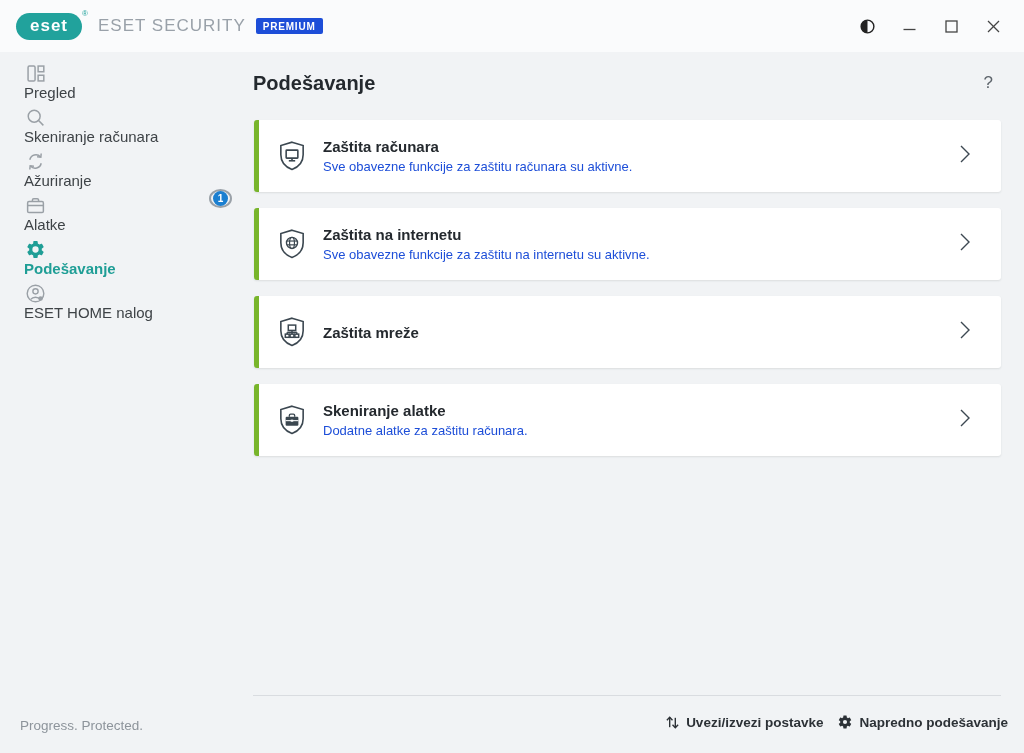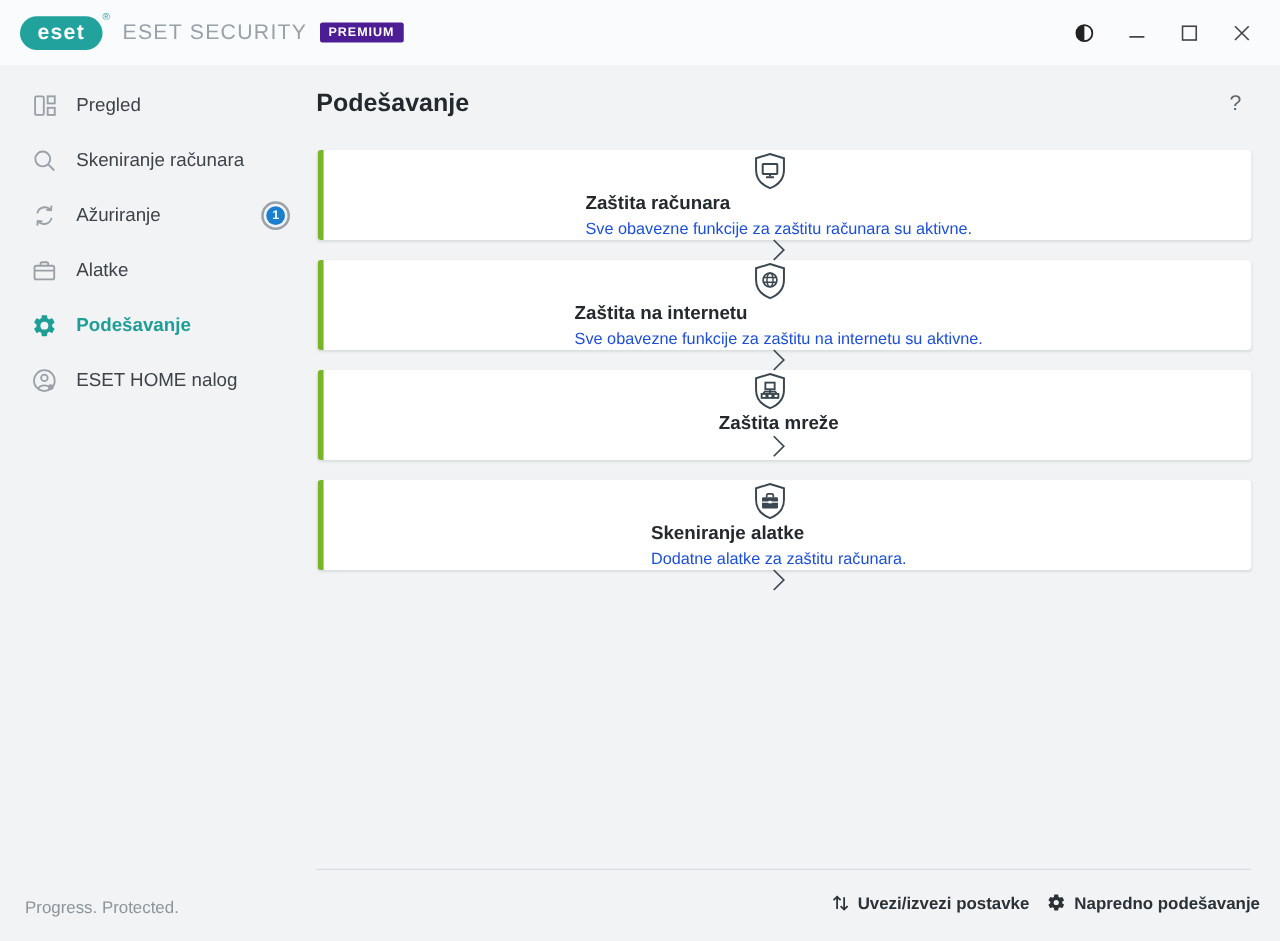--- a/index.html
+++ b/index.html
@@ -26,39 +26,39 @@
     text-transform:lowercase; position:relative;
   }
   .reg-mark {
     position:absolute; top:-4px; right:-7px; font-size:8px; color:#21a29c;
     font-weight:normal;
   }
   .product-name {
     margin-left:16px; font-size:17px; color:#99a1a9; letter-spacing:1px;
   }
   .premium-badge {
-    margin-left:10px; background:#4c1d95; color:#fff;
+    margin-left:10px; background:#1d4ed8; color:#fff;
     font-size:10px; font-weight:bold; letter-spacing:0.8px;
     padding:3px 7px 2px; border-radius:2px;
   }
   .win-controls { display:flex; align-items:center; }
   .win-btn {
     width:34px; height:30px; display:flex; align-items:center; justify-content:center;
     margin-left:8px; cursor:default; background:transparent; border:none;
   }
   .win-btn svg { display:block; }
   
   .sidebar {
     position:absolute; top:52px; left:0; width:250px; bottom:58px;
     padding-top:10px;
   }
   .nav-item {
-    height:44px; display:flex; align-items:center;
+    height:44px; display:flex; align-items:flex-start;
     padding:0 18px 0 24px; cursor:default; position:relative;
-    font-size:15px; color:#3e4347;
+    font-size:15px; color:#3e4347;flex-direction:column;
   }
   .nav-icon { width:22px; height:22px; margin-right:15px; flex:0 0 22px;
     display:flex; align-items:center; justify-content:center; }
   .nav-item.active { color:#1f9e96; font-weight:bold; }
   .nav-badge-wrap {
     margin-left:auto; width:23px; height:23px; border-radius:50%;
     border:2px solid #9aa1a8; display:flex; align-items:center; justify-content:center;
   }
   .nav-badge {
     width:15px; height:15px; border-radius:50%; background:#1b7fd0;
@@ -76,21 +76,20 @@
     font-size:17px; color:#5d646b; background:none; border:none;
     cursor:default; line-height:1; padding:2px 6px; margin-right:2px;
   }
   .cards { margin-top:25px; margin-left:1px; }
   .card {
     background:#fff; border-radius:3px; height:72px; margin-bottom:16px;
     border-left:5px solid #78b52b;
     box-shadow:0 1px 2px rgba(60,64,67,0.12);
     display:flex; align-items:center; padding:0 30px 0 16px;
     cursor:default;
-    flex-direction:column;
   }
   .card-icon { width:34px; height:34px; flex:0 0 34px; margin-right:14px;
     display:flex; align-items:center; justify-content:center; }
   .card-text { flex:1; }
   .card-title { font-size:15px; font-weight:bold; color:#24292e; }
   .card-desc { font-size:13px; color:#1d4ed8; margin-top:4px; }
   .chevron { flex:0 0 auto; }
   
   .footer-line {
     position:absolute; top:695px; left:253px; right:23px; height:1px;

